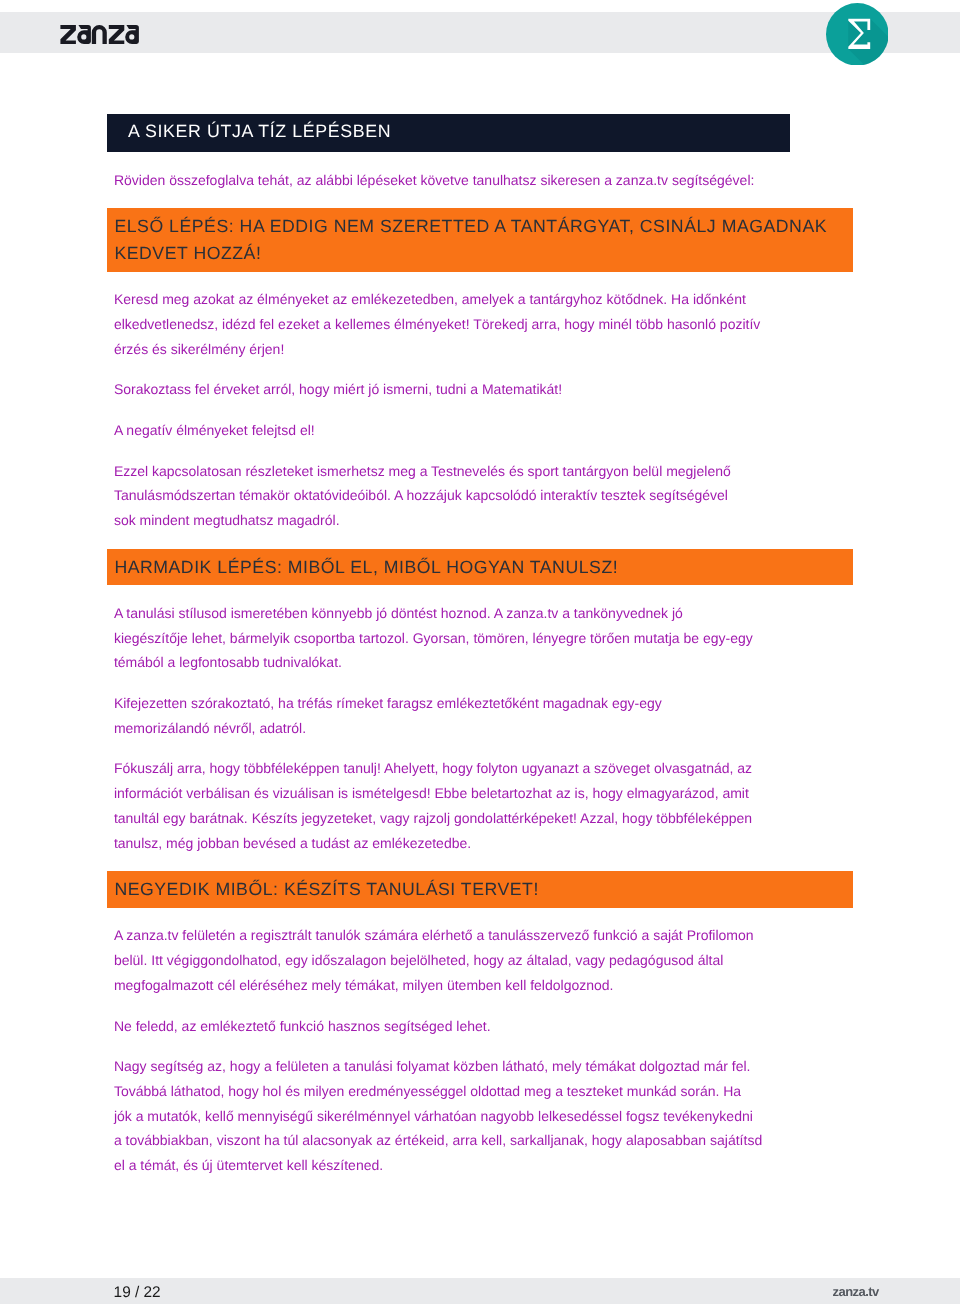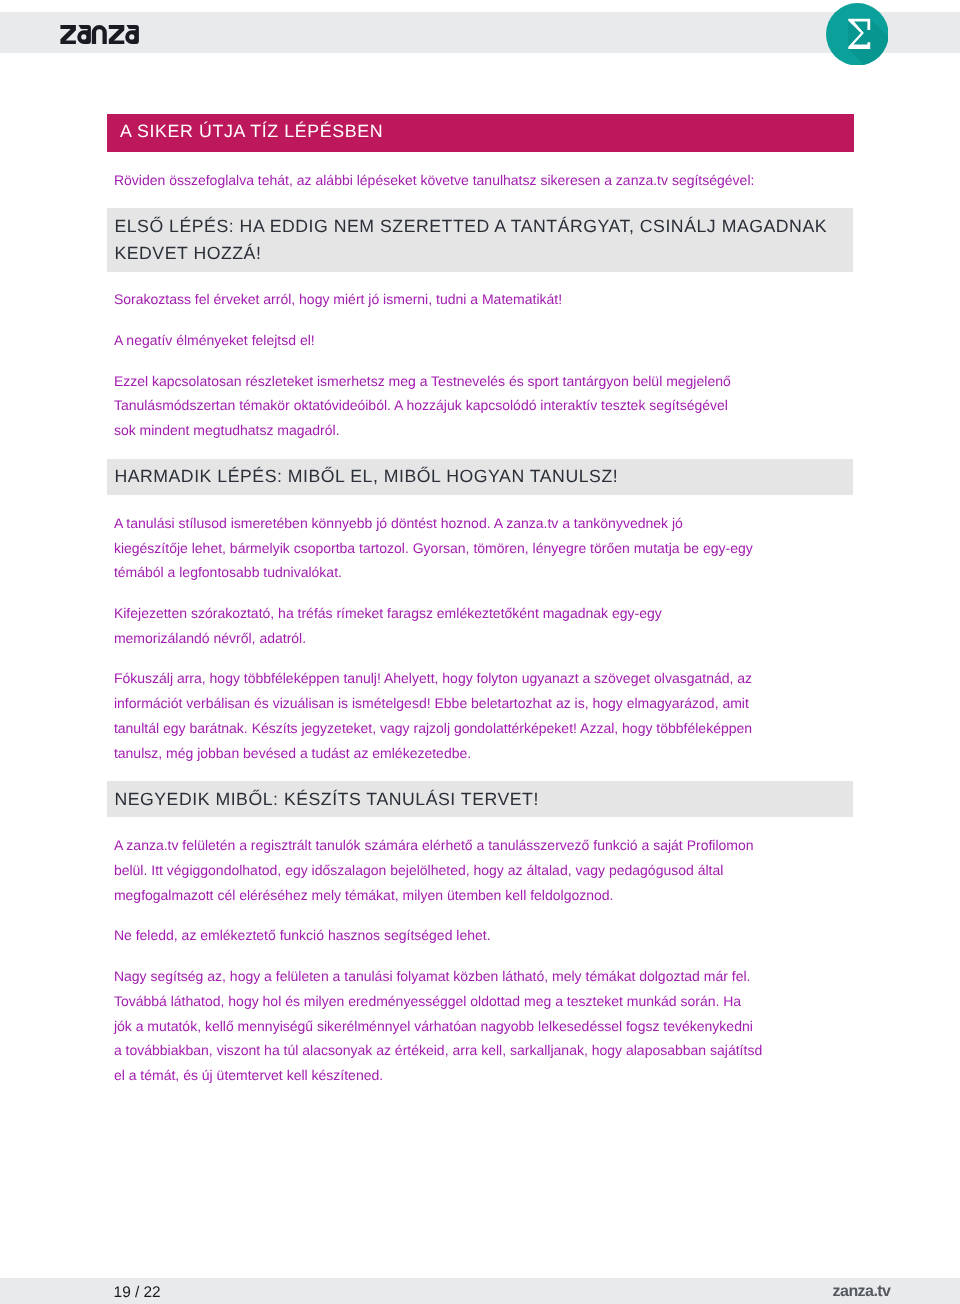--- a/index.html
+++ b/index.html
@@ -13,35 +13,35 @@
 .band{position:absolute;left:0;width:960px;background:#e9eaec;}
 .band-top{top:12px;height:41px;}
 .band-bottom{top:1278px;height:26px;}
 
 .logo{position:absolute;left:60.2px;top:24.7px;width:79.0px;height:19.1px;}
 
 .sigma-wrap{position:absolute;left:825.6px;top:2.8px;width:62.6px;height:62.6px;}
 
 .content{position:absolute;left:107px;top:114px;width:746px;}
 
-.title-bar{background:#be185d;color:#ffffff;box-sizing:border-box;
- width:747px;height:38px;line-height:35px;padding:0 0 0 13px;
+.title-bar{background:#0f172a;color:#ffffff;box-sizing:border-box;
+ width:683px;height:38px;line-height:35px;padding:0 0 0 21px;
  font-size:17.8px;letter-spacing:0.62px;white-space:nowrap;}
 
 p.para{margin:15.87px 0 0 0;padding:0 0 0 6.9px;width:746px;box-sizing:border-box;
  font-size:14px;line-height:24.75px;color:#a21caf;white-space:pre;}
 
 .heading{margin:15.75px 0 0 0;padding:4.83px 7.4px;box-sizing:border-box;
- width:746px;background:#e5e5e5;white-space:pre;
+ width:746px;background:#f97316;white-space:pre;
  font-size:17.7px;line-height:26.75px;letter-spacing:0.52px;color:#2a2f38;}
 
 .page-number{position:absolute;left:113.6px;top:1282.6px;height:20px;line-height:20px;
  font-size:15.4px;color:#1a1a1a;text-align:center;}
 .brand{position:absolute;left:832.6px;top:1282px;height:20px;line-height:20px;
- font-size:16px;font-weight:700;color:#54585f;letter-spacing:-0.55px;}
+ font-size:13px;font-weight:700;color:#54585f;letter-spacing:-0.55px;}
 </style>
 </head>
 <body>
 
 <div class="page">
 
   <div class="band band-top"></div>
 
   <div class="logo">
     <svg width="79.0" height="19.1" viewBox="0 5 790 191" fill="#191a22">
@@ -66,20 +66,23 @@
         <path fill="#ffffff" d="M22.3 15.8 H44.2 V26.9 H41.4 V18.5 H28.0 L37.9 30.1 L27.5 41.6 H41.4 V39.2 H44.2 V45.9 H22.3 V43.8 L34.9 30.1 L22.3 17.8 Z"></path>
       </g>
     </svg>
   </div>
 
   <div class="content">
     <div class="title-bar">A SIKER ÚTJA TÍZ LÉPÉSBEN</div>
     <p class="para">Röviden összefoglalva tehát, az alábbi lépéseket követve tanulhatsz sikeresen a zanza.tv segítségével:</p>
     <div class="heading">ELSŐ LÉPÉS: HA EDDIG NEM SZERETTED A TANTÁRGYAT, CSINÁLJ MAGADNAK
 KEDVET HOZZÁ!</div>
+    <p class="para">Keresd meg azokat az élményeket az emlékezetedben, amelyek a tantárgyhoz kötődnek. Ha időnként
+elkedvetlenedsz, idézd fel ezeket a kellemes élményeket! Törekedj arra, hogy minél több hasonló pozitív
+érzés és sikerélmény érjen!</p>
     <p class="para">Sorakoztass fel érveket arról, hogy miért jó ismerni, tudni a Matematikát!</p>
     <p class="para">A negatív élményeket felejtsd el!</p>
     <p class="para">Ezzel kapcsolatosan részleteket ismerhetsz meg a Testnevelés és sport tantárgyon belül megjelenő
 Tanulásmódszertan témakör oktatóvideóiból. A hozzájuk kapcsolódó interaktív tesztek segítségével
 sok mindent megtudhatsz magadról.</p>
     <div class="heading">HARMADIK LÉPÉS: MIBŐL EL, MIBŐL HOGYAN TANULSZ!</div>
     <p class="para">A tanulási stílusod ismeretében könnyebb jó döntést hoznod. A zanza.tv a tankönyvednek jó
 kiegészítője lehet, bármelyik csoportba tartozol. Gyorsan, tömören, lényegre törően mutatja be egy-egy
 témából a legfontosabb tudnivalókat.</p>
     <p class="para">Kifejezetten szórakoztató, ha tréfás rímeket faragsz emlékeztetőként magadnak egy-egy

